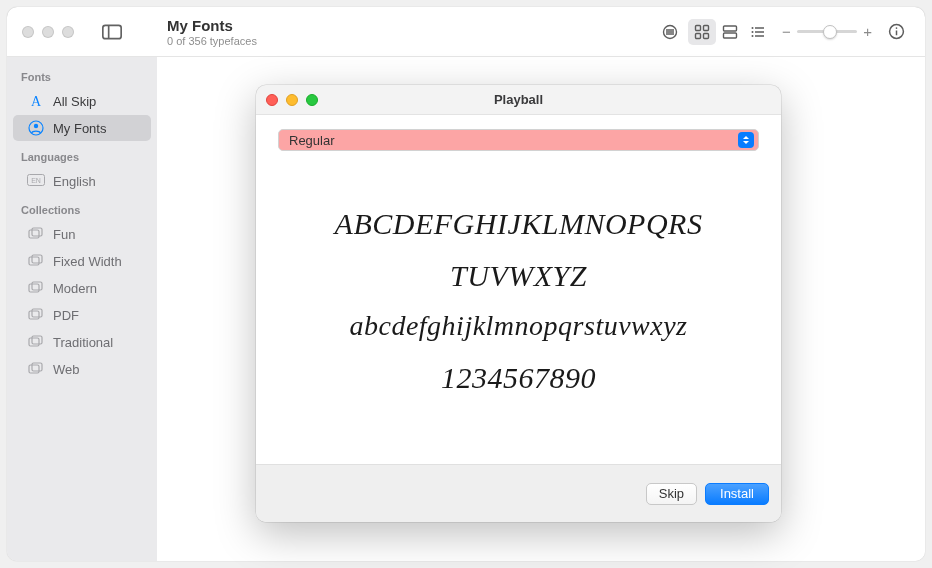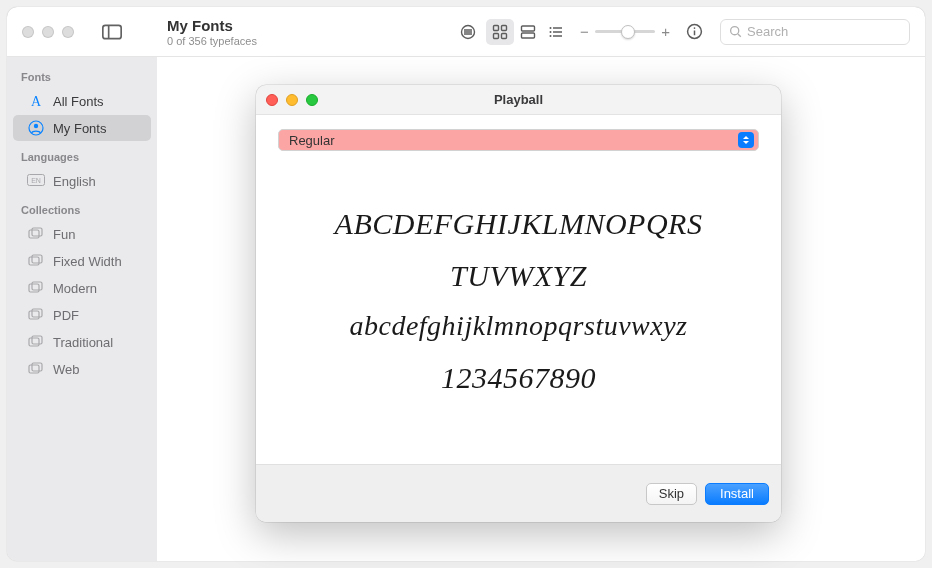--- a/index.html
+++ b/index.html
@@ -349,40 +349,33 @@
         </div>
         <span>+</span>
       </div>
       <div class="tb-btn">
         <svg width="17" height="17" viewBox="0 0 16 16" fill="none" stroke="currentColor" stroke-width="1.4">
             <circle cx="8" cy="8" r="6.5"></circle>
             <line x1="8" y1="7" x2="8" y2="11.5"></line>
             <circle cx="8" cy="4.8" r="0.8" fill="currentColor" stroke="none"></circle>
           </svg>
       </div>
-      <div class="searchbox">
-        <svg width="13" height="13" viewBox="0 0 16 16" fill="none" stroke="currentColor" stroke-width="1.6">
-            <circle cx="7" cy="7" r="5"></circle>
-            <line x1="11" y1="11" x2="14.5" y2="14.5"></line>
-          </svg>
-        <span>Search</span>
-      </div>
     </div>
   </div>
 
   <div class="body">
     <div class="sidebar">
       <div class="sb-header">Fonts</div>
       <div class="sb-item">
         <span class="sb-icon">
           <svg width="16" height="16" viewBox="0 0 16 16">
               <text x="8" y="13" text-anchor="middle" font-size="14" font-family="serif" fill="currentColor">A</text>
             </svg>
         </span>
-        <span class="sb-label">All Fonts</span>
+        <span class="sb-label">All Skip</span>
       </div>
       <div class="sb-item selected">
         <span class="sb-icon">
           <svg width="16" height="16" viewBox="0 0 16 16" fill="currentColor">
               <circle cx="8" cy="8" r="7" fill="none" stroke="currentColor" stroke-width="1.2"></circle>
               <circle cx="8" cy="6" r="2.2"></circle>
               <path d="M3.5 13 C4.5 10.5 11.5 10.5 12.5 13" fill="none" stroke="currentColor" stroke-width="1.2"></path>
             </svg>
         </span>
         <span class="sb-label">My Fonts</span>

